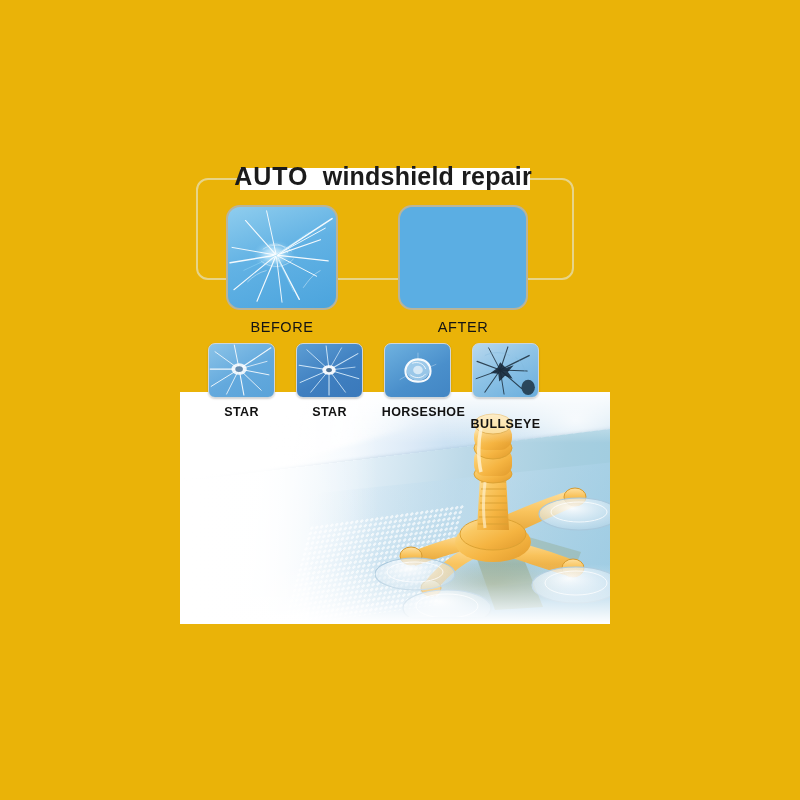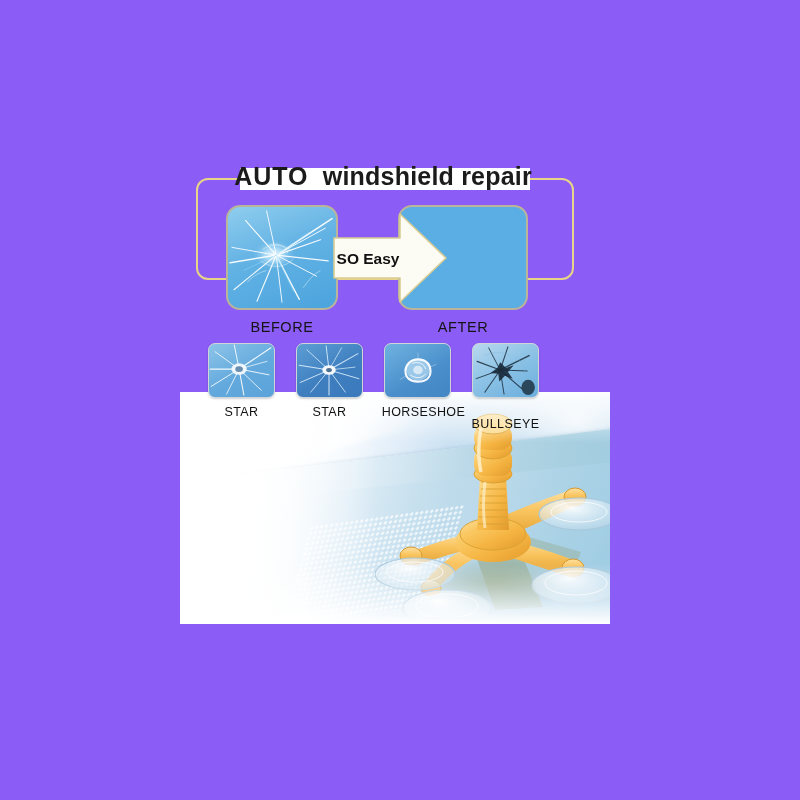--- a/index.html
+++ b/index.html
@@ -4,21 +4,21 @@
 <title>AUTO windshield repair</title>
 <style>
   html,body{margin:0;padding:0;}
   body{
     width:800px;height:800px;
     background:#ffffff;
     font-family:"Liberation Sans", sans-serif;
     overflow:hidden;
     position:relative;
   }
-  #canvas{position:absolute;left:0;top:0;width:800px;height:800px;background:#8b5cf6;}
+  #canvas{position:absolute;left:0;top:0;width:800px;height:800px;background:#eab308;}
 
   
   .photo{
     position:absolute;
     left:180px; top:392px; width:430px; height:232px;
     overflow:hidden;
   }
   .photo-sky{
     position:absolute;inset:0;
     background:
@@ -140,21 +140,21 @@
   }
   .thumb svg{position:absolute;left:0;top:0;width:100%;height:100%;}
   .thumb-0{left:0px;  top:0; background:linear-gradient(150deg,#8cc4e8 0%,#63a9dd 55%,#5aa3d9 100%);}
   .thumb-1{left:88px; top:0; background:linear-gradient(150deg,#5d9ed4 0%,#3f7fc0 55%,#3a79bb 100%);}
   .thumb-2{left:176px;top:0; background:linear-gradient(150deg,#6fb2e0 0%,#4a8fcb 60%,#4286c4 100%);}
   .thumb-3{left:264px;top:0; background:linear-gradient(150deg,#b9d8ee 0%,#8ec3e6 45%,#6aaedd 100%);}
   .thumb-label{
     position:absolute;
     top:62px;
     font-size:12.5px;
-    font-weight:normal;
+    font-weight:bold;
     color:#121212;
     letter-spacing:.4px;
     white-space:nowrap;
     text-align:center;
   }
   .tl-0{left:-14px;width:95px;}
   .tl-1{left:74px; width:95px;}
   .tl-2{left:160px;width:111px;}
   .tl-3{left:248px;width:99px;margin-top:12px;}
 </style>
@@ -293,26 +293,20 @@
       <g stroke="#8fd4f5" fill="none" opacity=".75" stroke-width=".8">
         <path d="M50 50 L84 26"></path>
         <path d="M50 50 L68 88"></path>
         <path d="M50 50 L16 66"></path>
       </g>
     </svg>
   </div>
 
   <div class="panel panel-after"></div>
 
-  <div class="arrow-wrap">
-    <svg viewBox="0 0 120 96" width="120" height="96">
-      <path d="M4 28 L70 28 L70 4 L116 48 L70 92 L70 68 L4 68 Z" fill="#fdfcf4" stroke="#d8cc93" stroke-width="1.6" stroke-linejoin="round"></path>
-      <text x="38" y="54" text-anchor="middle" font-family="Liberation Sans, sans-serif" font-size="15.5" font-weight="bold" fill="#111111">SO Easy</text>
-    </svg>
-  </div>
 
   <div class="cap cap-before">BEFORE</div>
   <div class="cap cap-after">AFTER</div>
 
   <div class="thumbs">
 
     <div class="thumb thumb-0">
       <svg viewBox="0 0 67 55">
         <g stroke="#ffffff" fill="none" stroke-linecap="round" opacity=".9">
           <path d="M31 26 L64 4" stroke-width="1.2"></path>

